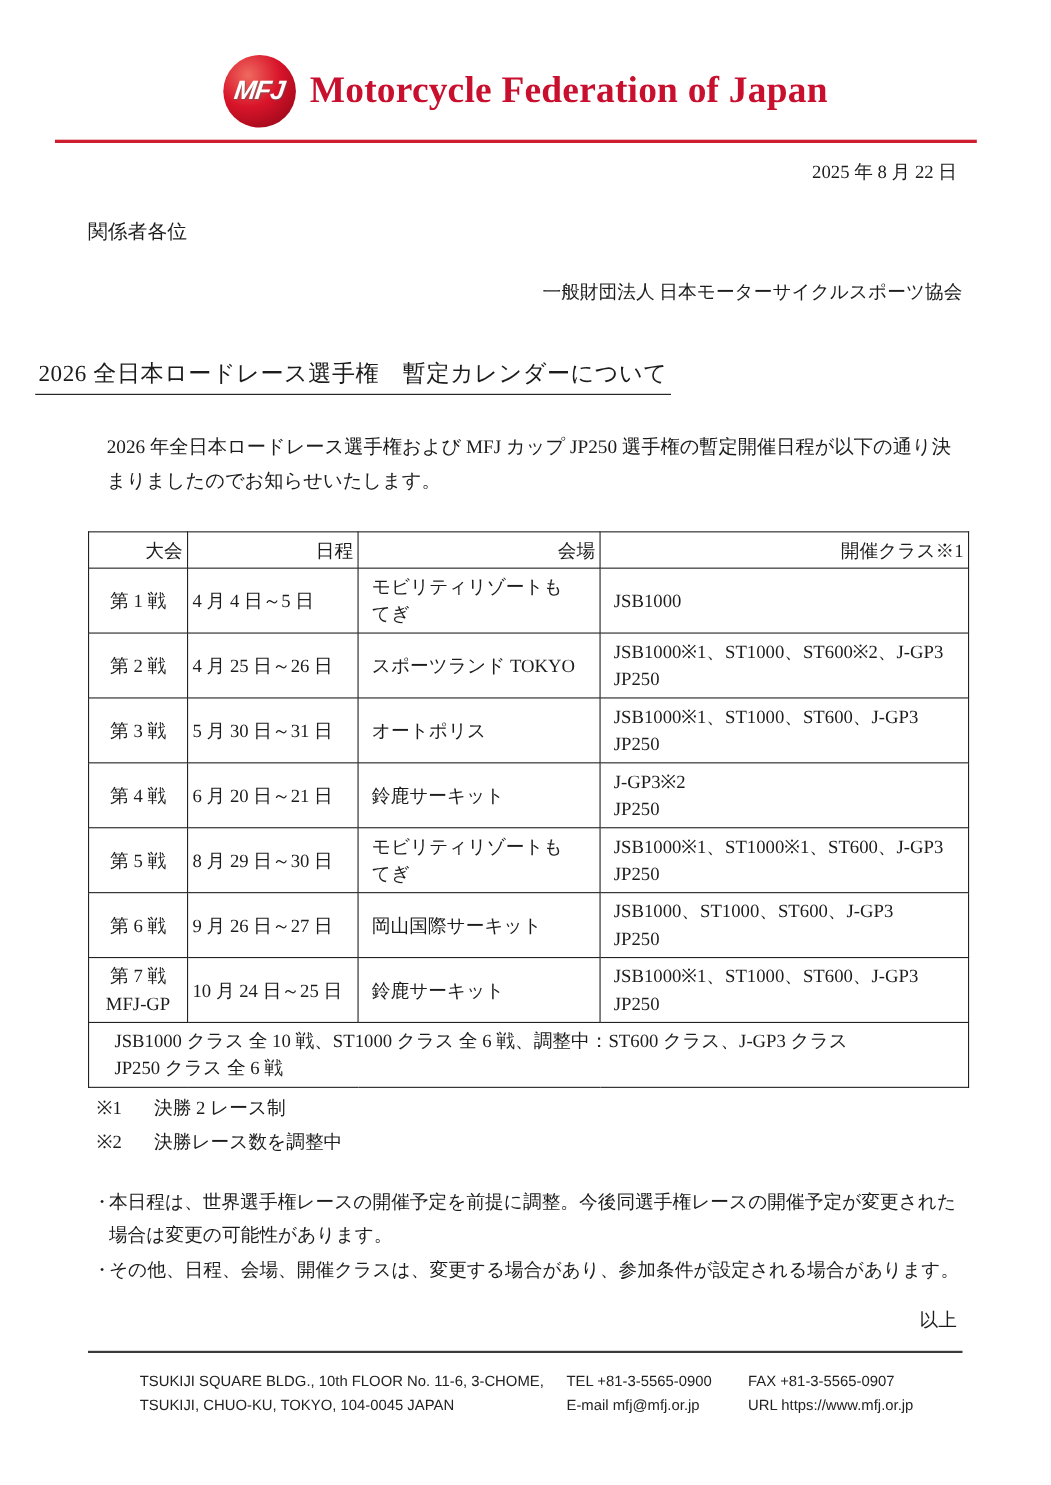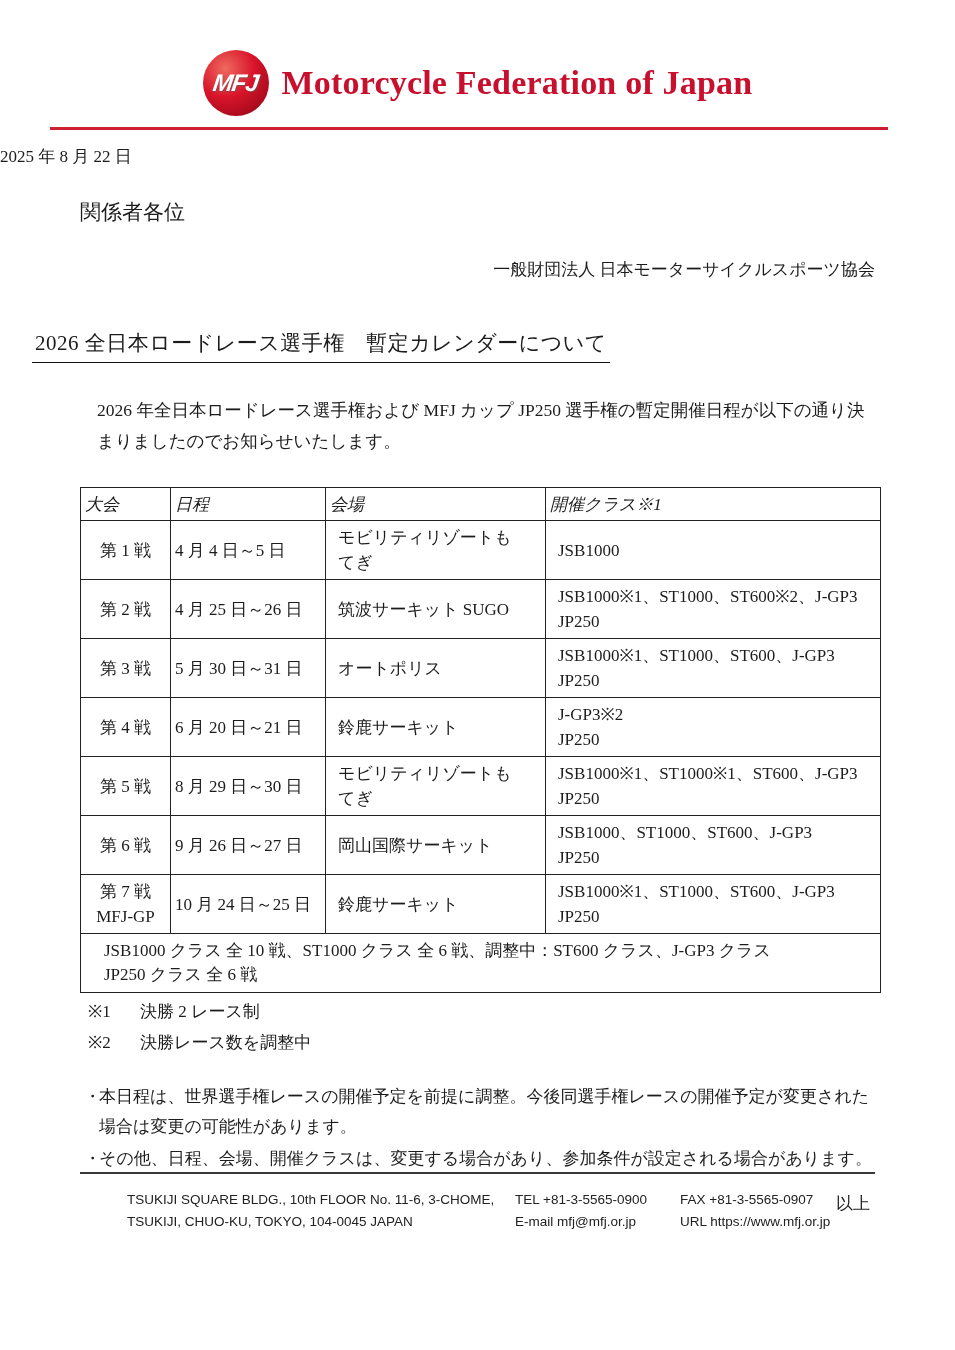--- a/index.html
+++ b/index.html
@@ -30,63 +30,63 @@
   }
   .brand-title {
     color:#c8102e; font-weight:bold; font-size:34px; line-height:1.1; letter-spacing:.2px;
   }
   .brand-sub {
     color:#ef9a76; font-weight:bold; font-size:24px; line-height:1.15; text-align:center; margin-top:3px;
   }
   .red-rule { height:3px; background:#ce1f30; margin:11px 67px 0 50px; }
 
   
-  .date-line  { text-align:left; margin:15px 39px 0 0; font-size:17px; }
-  .recipient  { margin:30px 0 0 80px; font-size:21px; }
+  .date-line  { text-align:right; margin:15px 85px 0 0; font-size:17px; }
+  .recipient  { margin:30px 0 0 80px; font-size:18px; }
   .sender     { text-align:right; margin:32px 80px 0 0; font-size:17px; }
   .doc-title-wrap { margin-top:48px;margin-left:32px; }
   .doc-title {
     display:inline-block; font-size:21px; letter-spacing:.5px;
     border-bottom:1.5px solid #111; padding:0 3px 5px 3px;
   }
   .intro { margin:32px 85px 0 97px; font-size:17.5px; line-height:31px; }
 
   
   table.cal {
     border-collapse:collapse;
     margin:30px 0 0 80px;
     width:801px;
     font-size:17px;
     border:1.5px solid #222;
   }
   table.cal th, table.cal td {
     border:1px solid #222;
     vertical-align:middle;
   }
-  table.cal th { font-weight:normal; height:33px; text-align:left; padding:2px 4px;font-style:italic; }
+  table.cal th { font-weight:normal; height:33px; text-align:right; padding:2px 4px; }
   td.c-round  { width:90px;  text-align:center; padding:4px 4px; line-height:25px; }
   td.c-date   { width:155px; padding:4px 4px; line-height:25px; }
   td.c-venue  { width:220px; text-align:left;   padding:4px 20px 4px 12px; line-height:25px; }
   td.c-classes{ text-align:left; padding:4px 4px 4px 12px; line-height:25px; }
   tr.row-single td { height:45px; }
   tr.row-double td { height:59px; }
   td.c-summary { padding:5px 10px 5px 23px; line-height:24px; height:56px; }
 
   
   .notes { margin:6px 0 0 88px; font-size:17px; }
   .note  { display:flex; margin-top:5px; line-height:26px; }
   .note-mark { width:52px; flex:none; }
   .bullets { margin:26px 82px 0 84px; font-size:17px; }
   .bullet  { display:flex; line-height:30px; margin-top:2px; }
   .bullet-dot { width:15px; flex:none; }
   .bullet-txt { flex:1; }
   .closing { text-align:right; margin:18px 85px 0 0; font-size:17px; }
 
   
-  .footer { position:absolute; top:1172px; left:0; right:0; }
+  .footer { position:absolute; top:1228px; left:0; right:0; }
   .footer-rule { margin:0 80px 0 80px; border-top:2px solid #3a3a3a; }
   .footer-cols {
     display:flex; margin:15px 70px 0 127px;
     font-family:"Liberation Sans","DejaVu Sans",sans-serif;
     font-size:13.5px; color:#222; line-height:1.6;
   }
   .f-address { width:388px; flex:none; }
   .f-tel     { width:165px; flex:none; }
   .f-fax     { flex:1; }
 </style>
@@ -134,21 +134,21 @@
         <div>JSB1000</div>
         <div></div>
       </td>
     </tr>
 
     <tr class="row-double">
       <td class="c-round">
             <div>第 2 戦</div>
           </td>
       <td class="c-date">4 月 25 日～26 日</td>
-      <td class="c-venue">筑波サーキット SUGO</td>
+      <td class="c-venue">スポーツランド TOKYO</td>
       <td class="c-classes">
         <div>JSB1000※1、ST1000、ST600※2、J-GP3</div>
         <div>JP250</div>
       </td>
     </tr>
 
     <tr class="row-double">
       <td class="c-round">
             <div>第 3 戦</div>
           </td>

